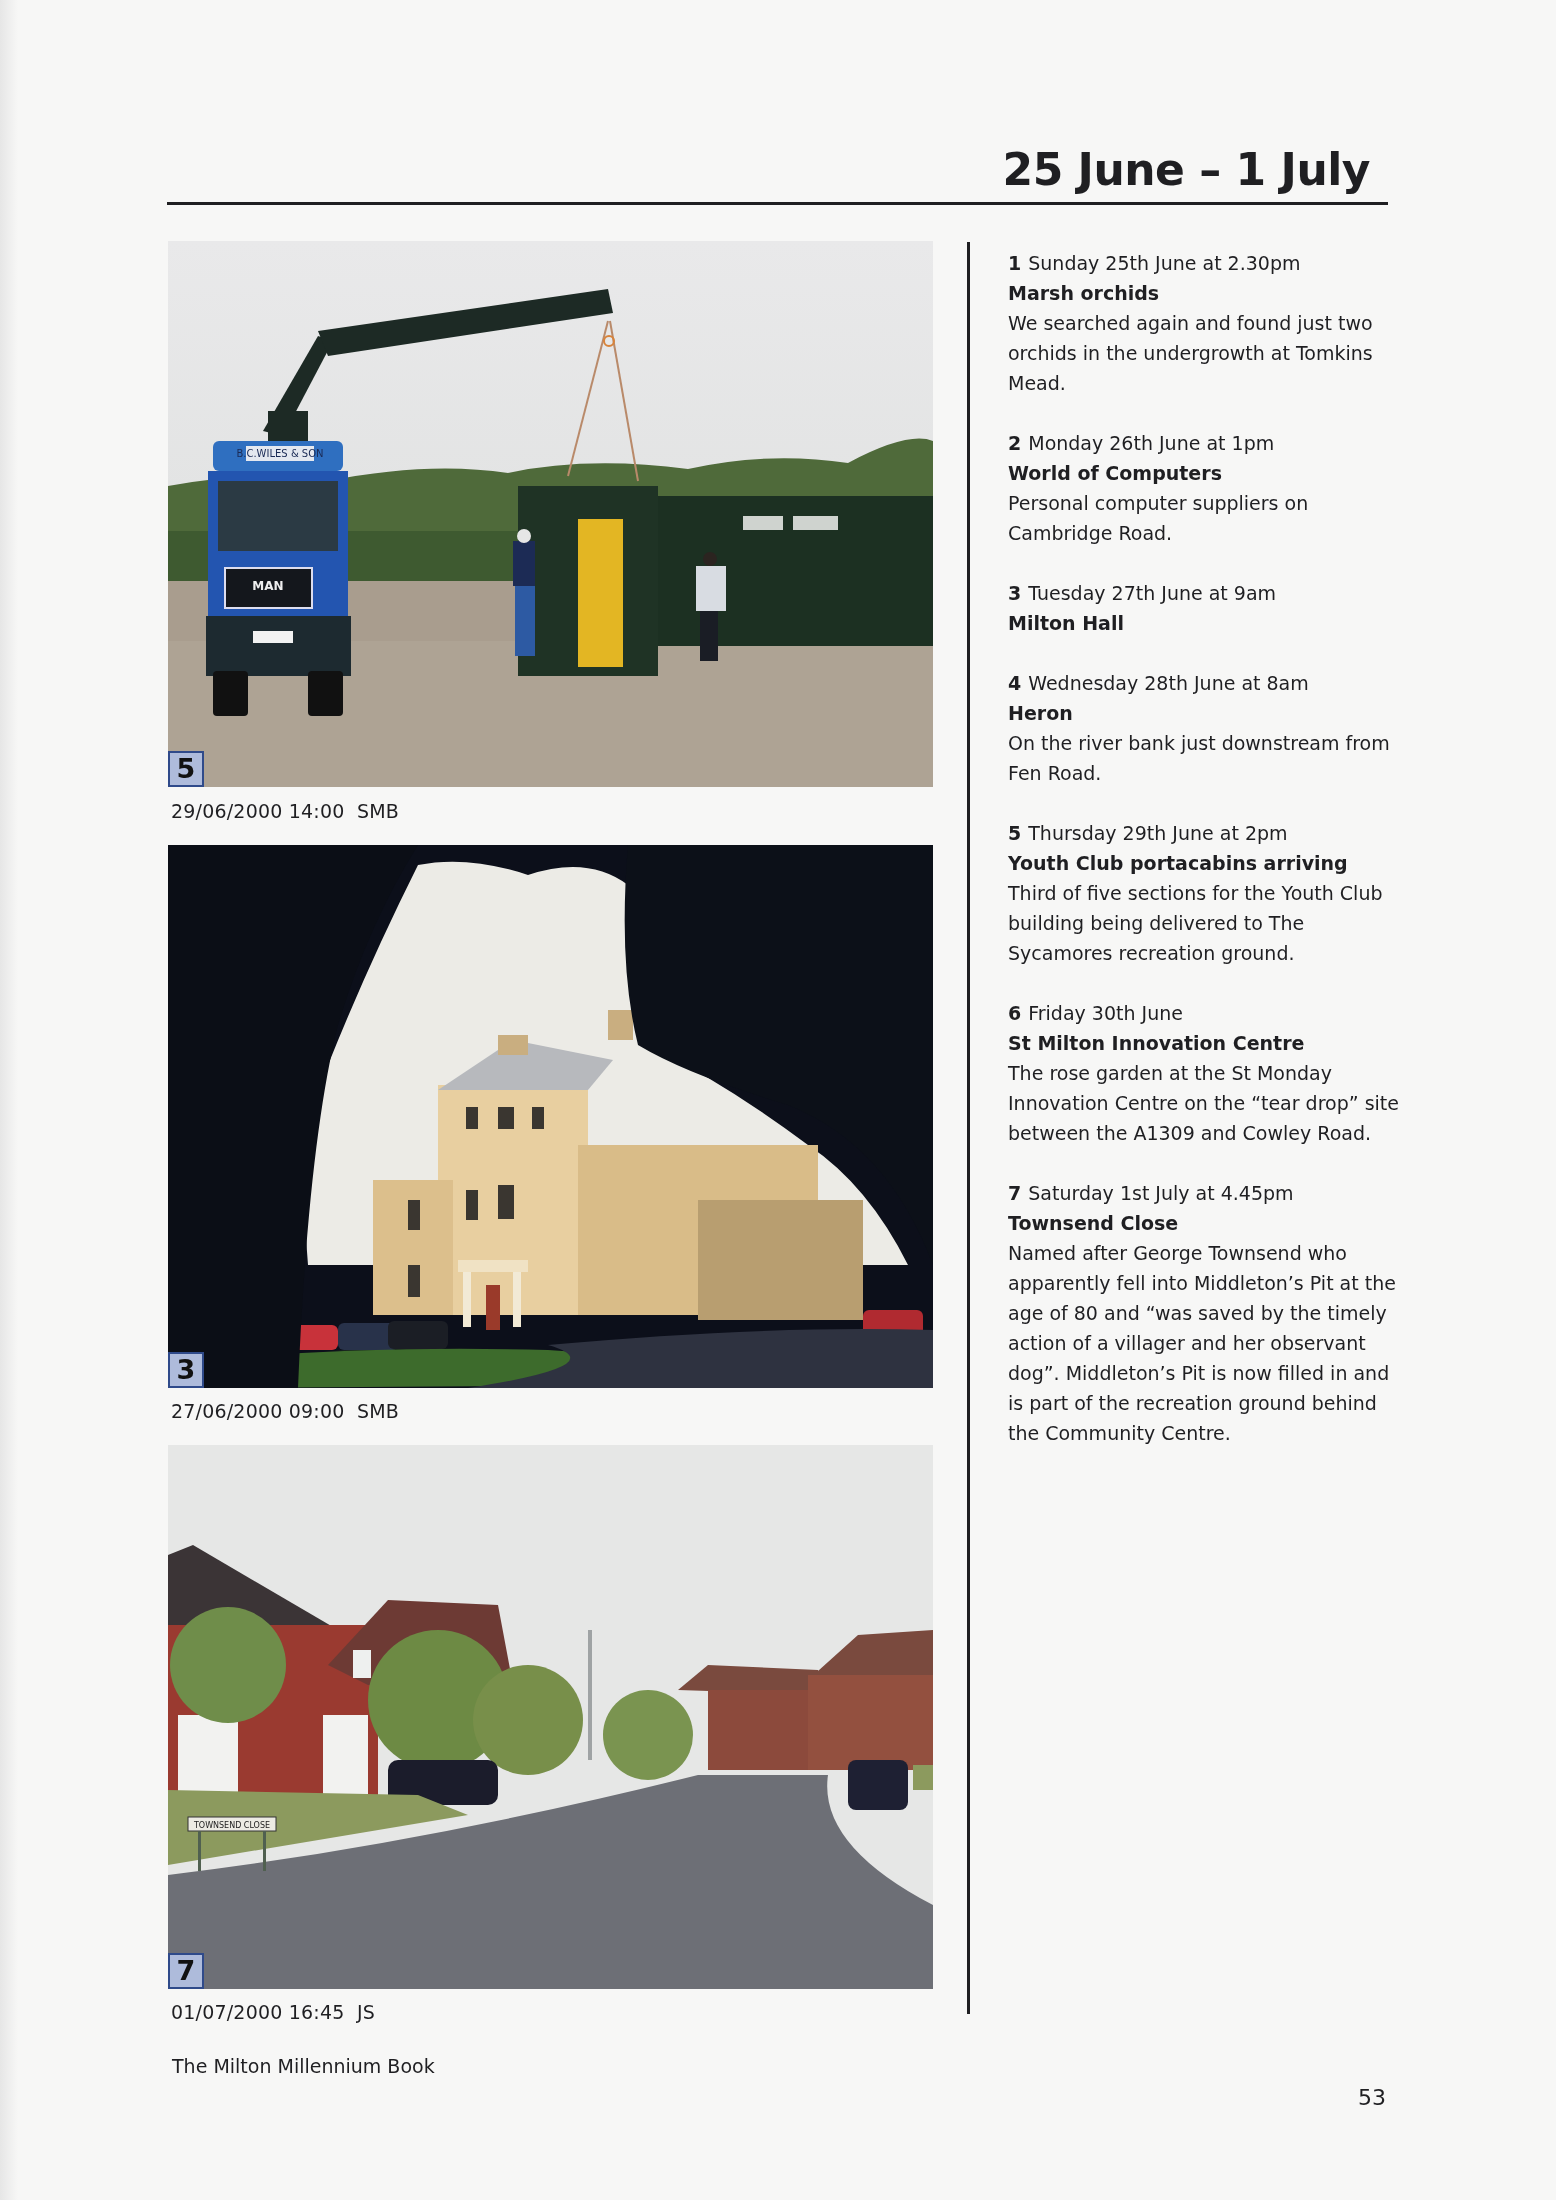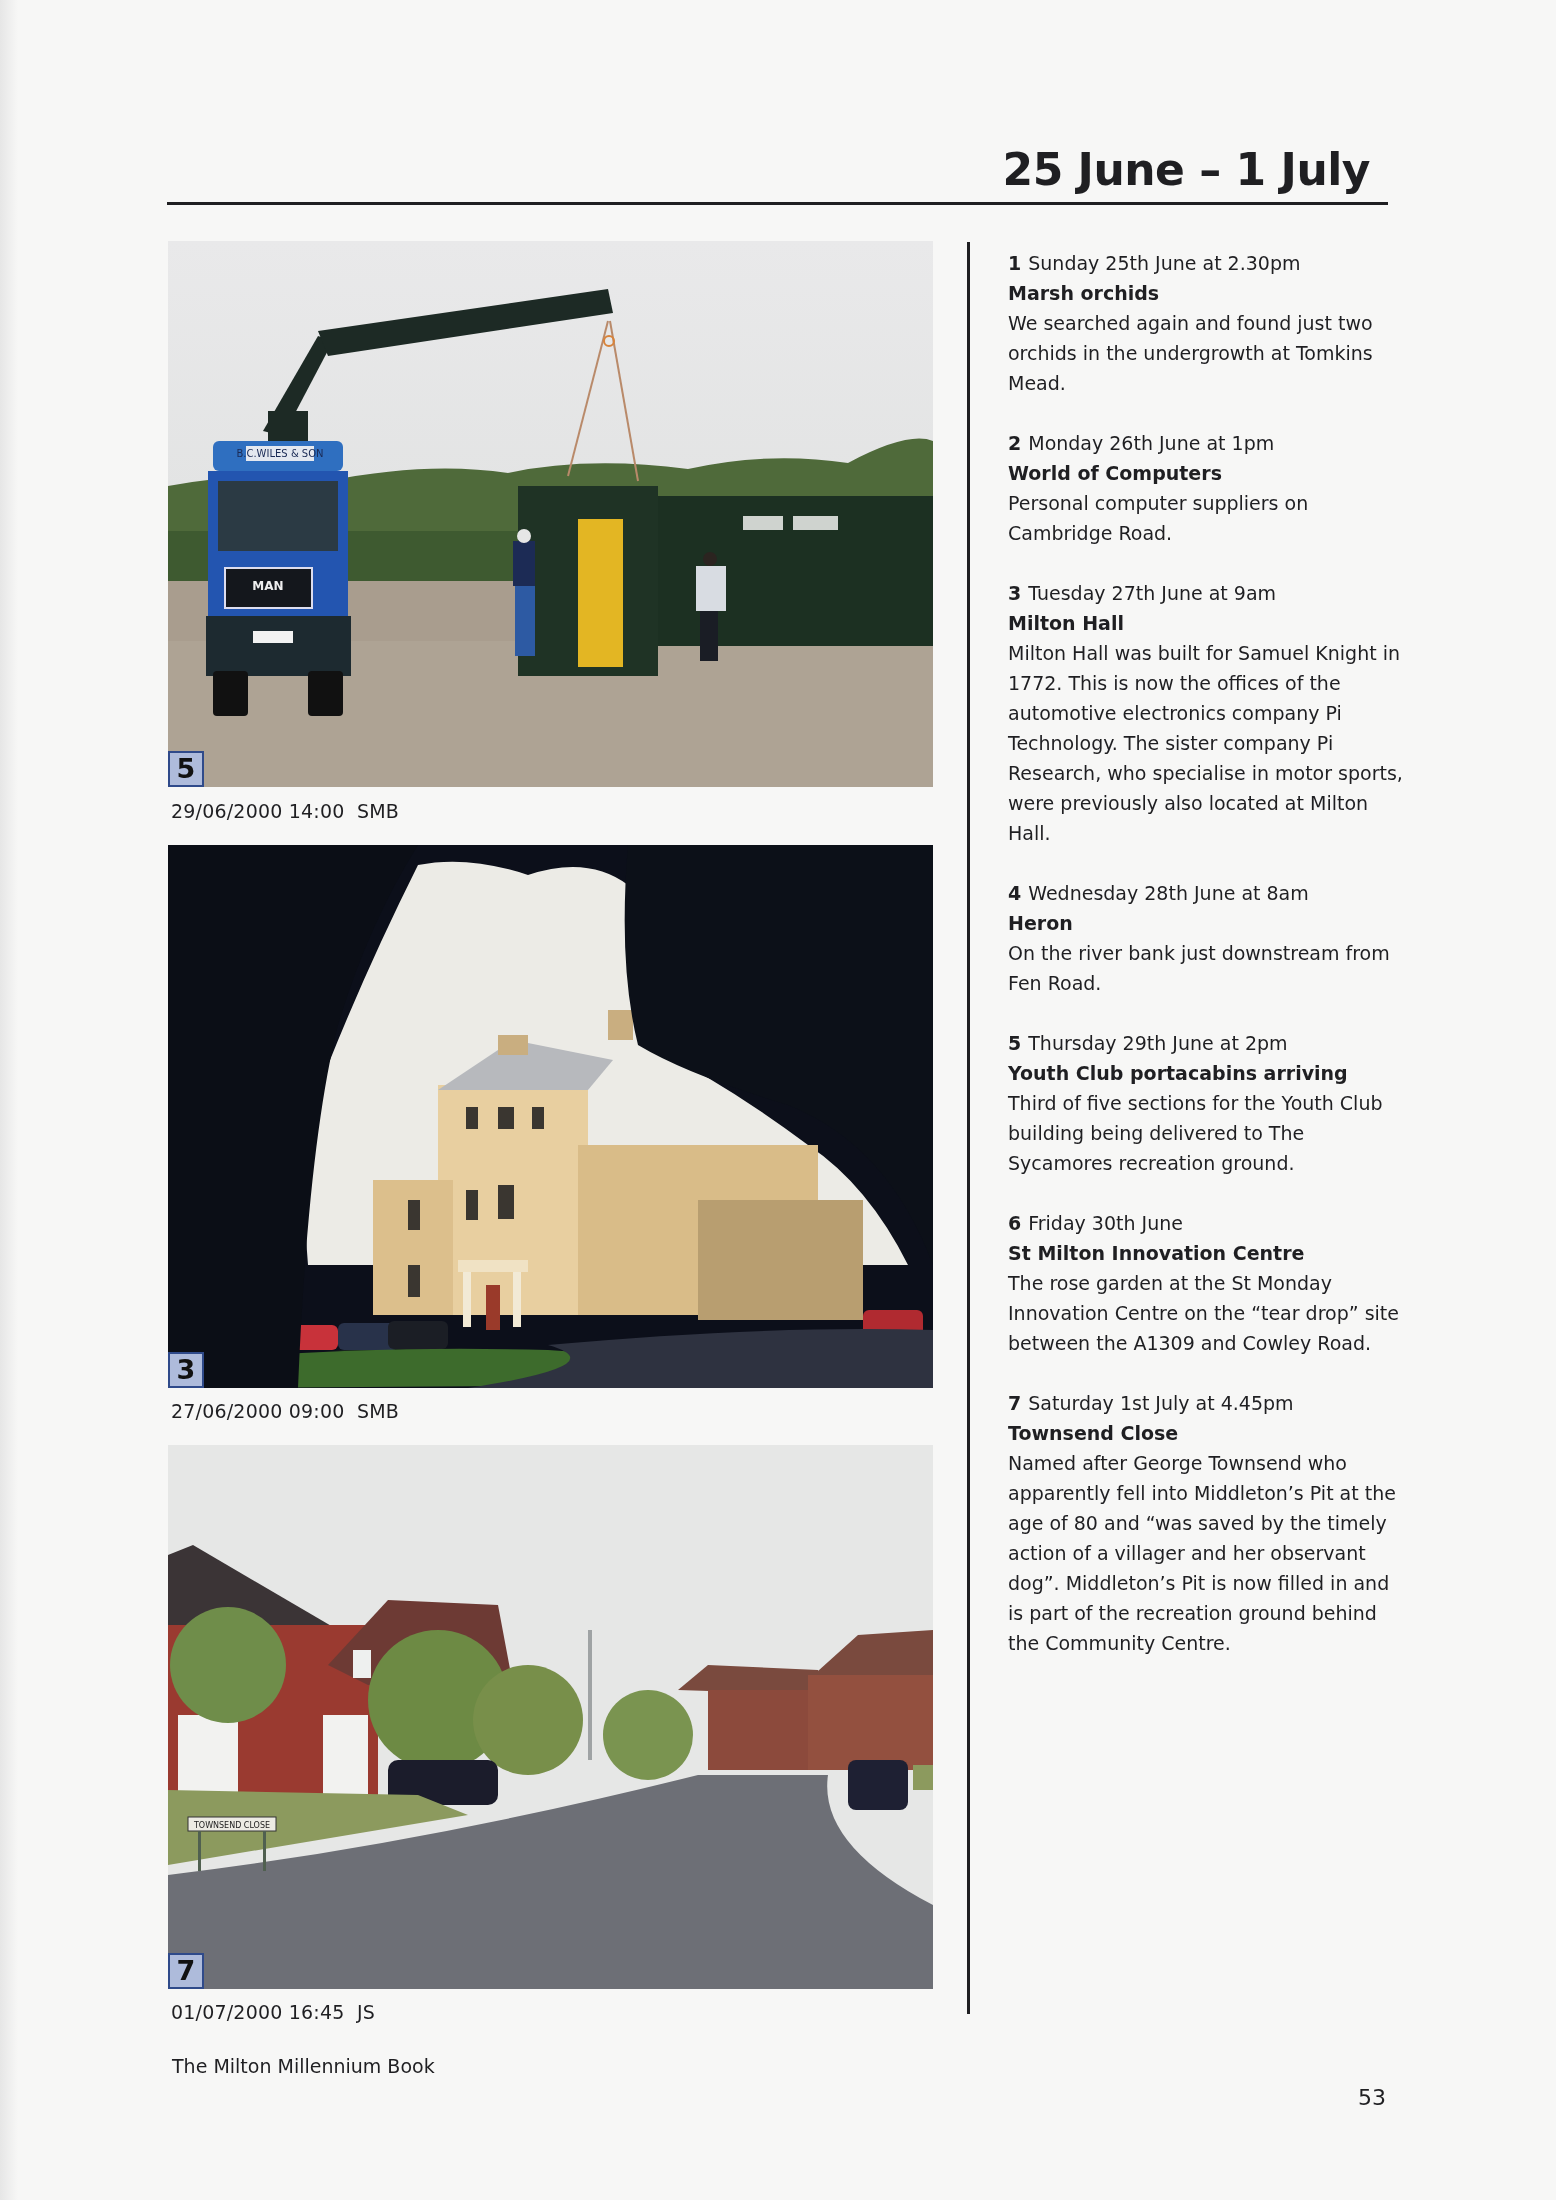--- a/index.html
+++ b/index.html
@@ -198,21 +198,20 @@
     <div class="entry-body">We searched again and found just two orchids in the undergrowth at Tomkins Mead.</div>
   </div>
   <div class="entry">
     <div class="entry-head"><span class="num">2</span><span>Monday 26th June at 1pm</span></div>
     <div class="entry-title">World of Computers</div>
     <div class="entry-body">Personal computer suppliers on Cambridge Road.</div>
   </div>
   <div class="entry">
     <div class="entry-head"><span class="num">3</span><span>Tuesday 27th June at 9am</span></div>
     <div class="entry-title">Milton Hall</div>
-    <div class="entry-body">Milton Hall was built for Samuel Knight in 1772. This is now the offices of the automotive electronics company Pi Technology. The sister company Pi Research, who specialise in motor sports, were previously also located at Milton Hall.</div>
   </div>
   <div class="entry">
     <div class="entry-head"><span class="num">4</span><span>Wednesday 28th June at 8am</span></div>
     <div class="entry-title">Heron</div>
     <div class="entry-body">On the river bank just downstream from Fen Road.</div>
   </div>
   <div class="entry">
     <div class="entry-head"><span class="num">5</span><span>Thursday 29th June at 2pm</span></div>
     <div class="entry-title">Youth Club portacabins arriving</div>
     <div class="entry-body">Third of five sections for the Youth Club building being delivered to The Sycamores recreation ground.</div>

